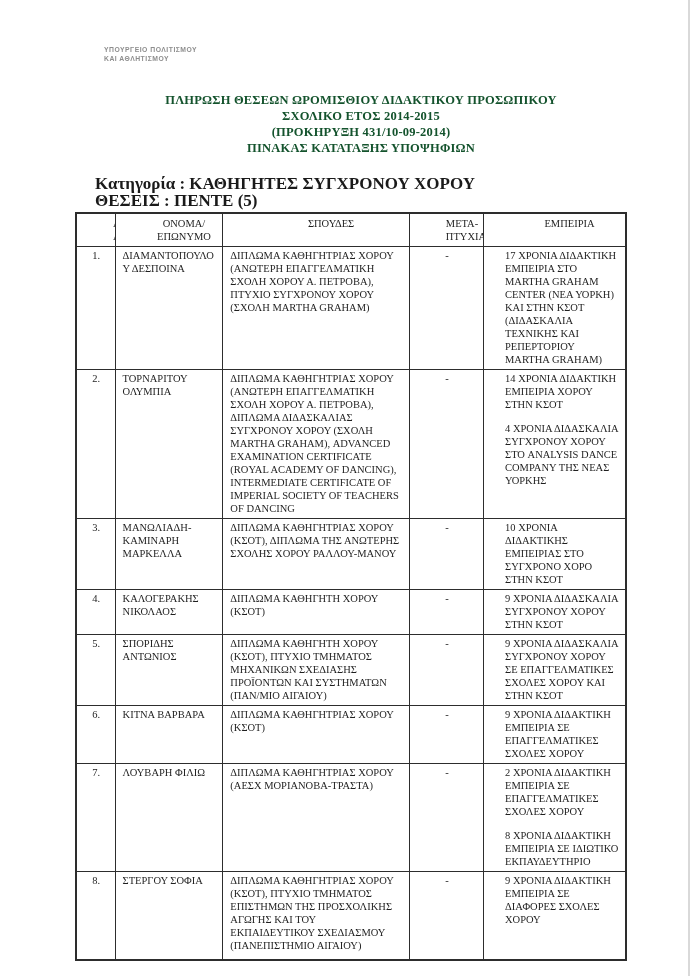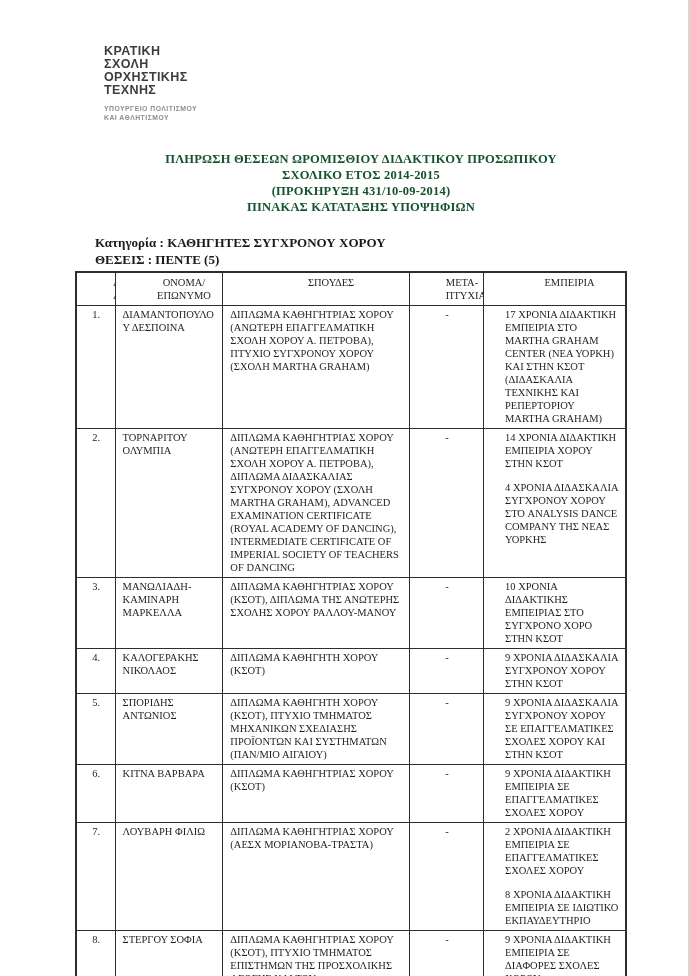--- a/index.html
+++ b/index.html
@@ -43,21 +43,21 @@
     text-align: center;
     font-weight: bold;
     font-size: 12.5px;
     line-height: 16px;
     letter-spacing: 0.2px;
     color: #14532d;
   }
   .category-block {
     margin: 19px 0 3px 20px;
     font-weight: bold;
-    font-size: 13px;
+    font-size: 17px;
     line-height: 17px;
     color: #1a1a1a;
   }
 
   
   table.rank-table {
     border-collapse: collapse;
     table-layout: fixed;
     width: 552px;
     border: 2px solid #2d2d2d;
@@ -93,26 +93,20 @@
   .row-6 { height: 56px; }
   .row-7 { height: 103px; }
   .row-8 { height: 88px; }
 </style>
 </head>
 <body>
 
 <div class="scan-edge"></div>
 
 <div class="logo">
-  <div class="logo-school">
-    <div>ΚΡΑΤΙΚΗ</div>
-    <div>ΣΧΟΛΗ</div>
-    <div>ΟΡΧΗΣΤΙΚΗΣ</div>
-    <div>ΤΕΧΝΗΣ</div>
-  </div>
   <div class="logo-ministry">
     <div>ΥΠΟΥΡΓΕΙΟ ΠΟΛΙΤΙΣΜΟΥ</div>
     <div>ΚΑΙ ΑΘΛΗΤΙΣΜΟΥ</div>
   </div>
 </div>
 
 <div class="content">
   <div class="title-block">
     <div>ΠΛΗΡΩΣΗ ΘΕΣΕΩΝ ΩΡΟΜΙΣΘΙΟΥ ΔΙΔΑΚΤΙΚΟΥ ΠΡΟΣΩΠΙΚΟΥ</div>
     <div>ΣΧΟΛΙΚΟ ΕΤΟΣ 2014-2015</div>

